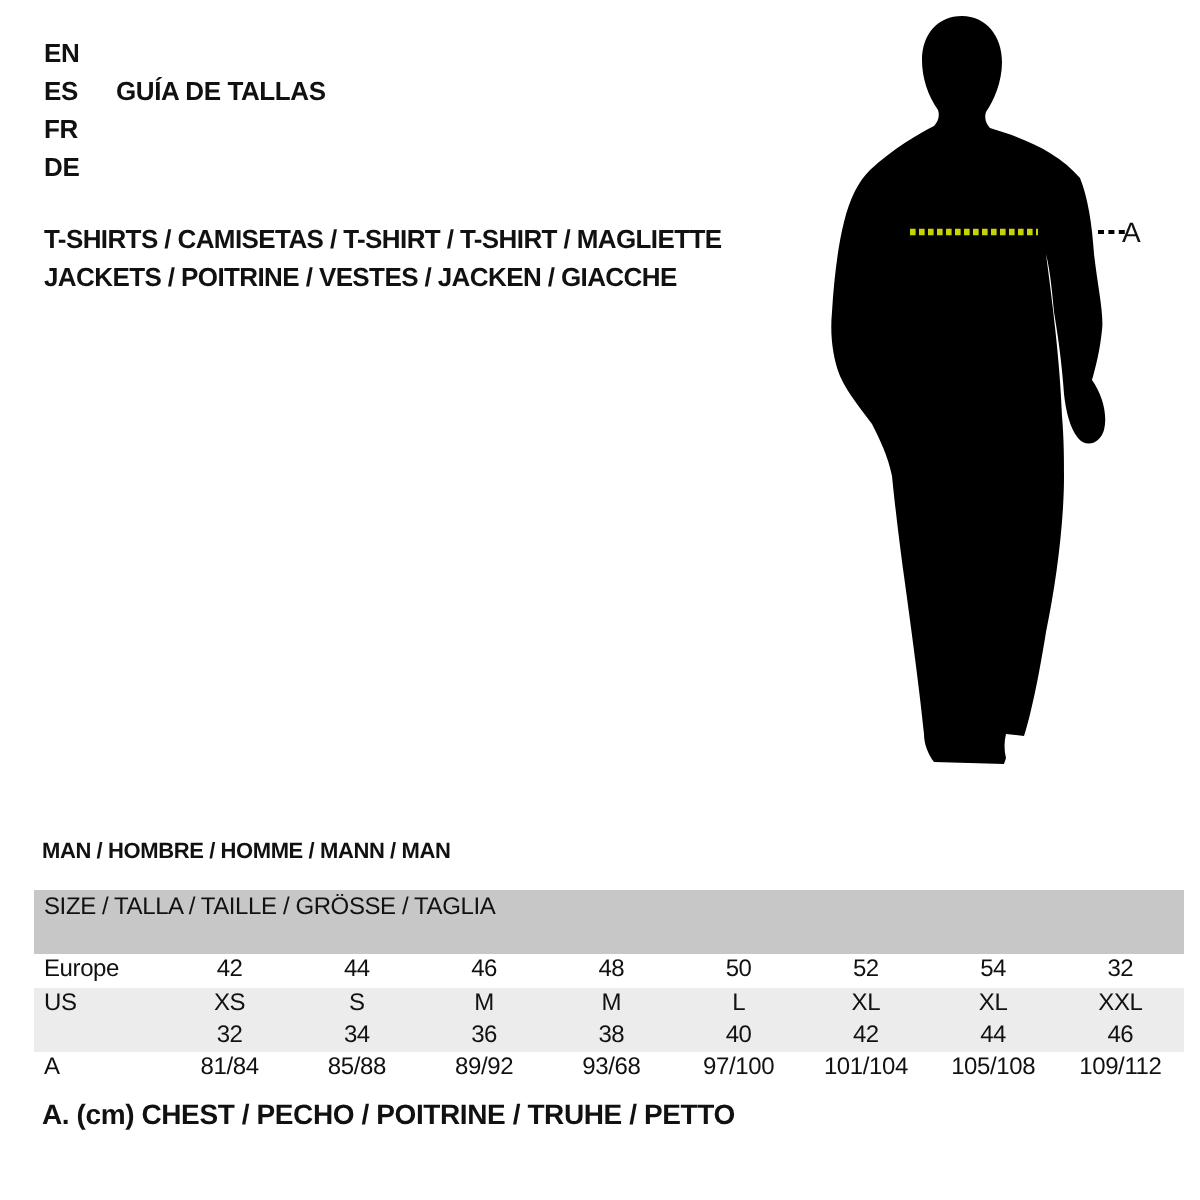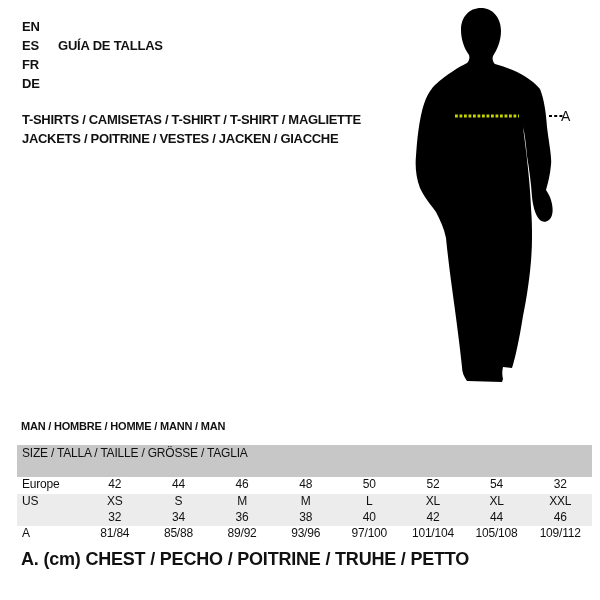--- a/index.html
+++ b/index.html
@@ -29,21 +29,21 @@
   .size-table { position:absolute; left:17px; top:445px; width:575px;
                 font-size:12px; letter-spacing:-0.2px; }
   .t-header { height:32px; line-height:16px; background:#c7c7c7; padding-left:5px; }
   .t-row { display:flex; align-items:flex-start; }
   .t-row.tall { height:17px; }
   .t-row.short { height:16px; }
   .t-row.shaded { background:#ececec; }
   .t-row .lbl { width:66px; padding-left:5px; }
   .t-row .cell { flex:1; text-align:center; }
   .footnote { position:absolute; left:21px; top:549px;
-              font-size:18px; font-weight:700; letter-spacing:-0.2px; }
+              font-size:14px; font-weight:700; letter-spacing:-0.2px; }
 </style>
 </head>
 <body>
 
 <div>
 
   <div class="lang-block">
     <div class="lang-row">
       <span class="lang-code">EN</span>
     </div>
@@ -145,21 +145,21 @@
       <span class="cell">42</span>
       <span class="cell">44</span>
       <span class="cell">46</span>
     </div>
 
     <div class="t-row tall">
       <span class="lbl">A</span>
       <span class="cell">81/84</span>
       <span class="cell">85/88</span>
       <span class="cell">89/92</span>
-      <span class="cell">93/96</span>
+      <span class="cell">93/68</span>
       <span class="cell">97/100</span>
       <span class="cell">101/104</span>
       <span class="cell">105/108</span>
       <span class="cell">109/112</span>
     </div>
   </div>
 
   <div class="footnote">A. (cm) CHEST / PECHO / POITRINE / TRUHE / PETTO</div>
 
 </div>

